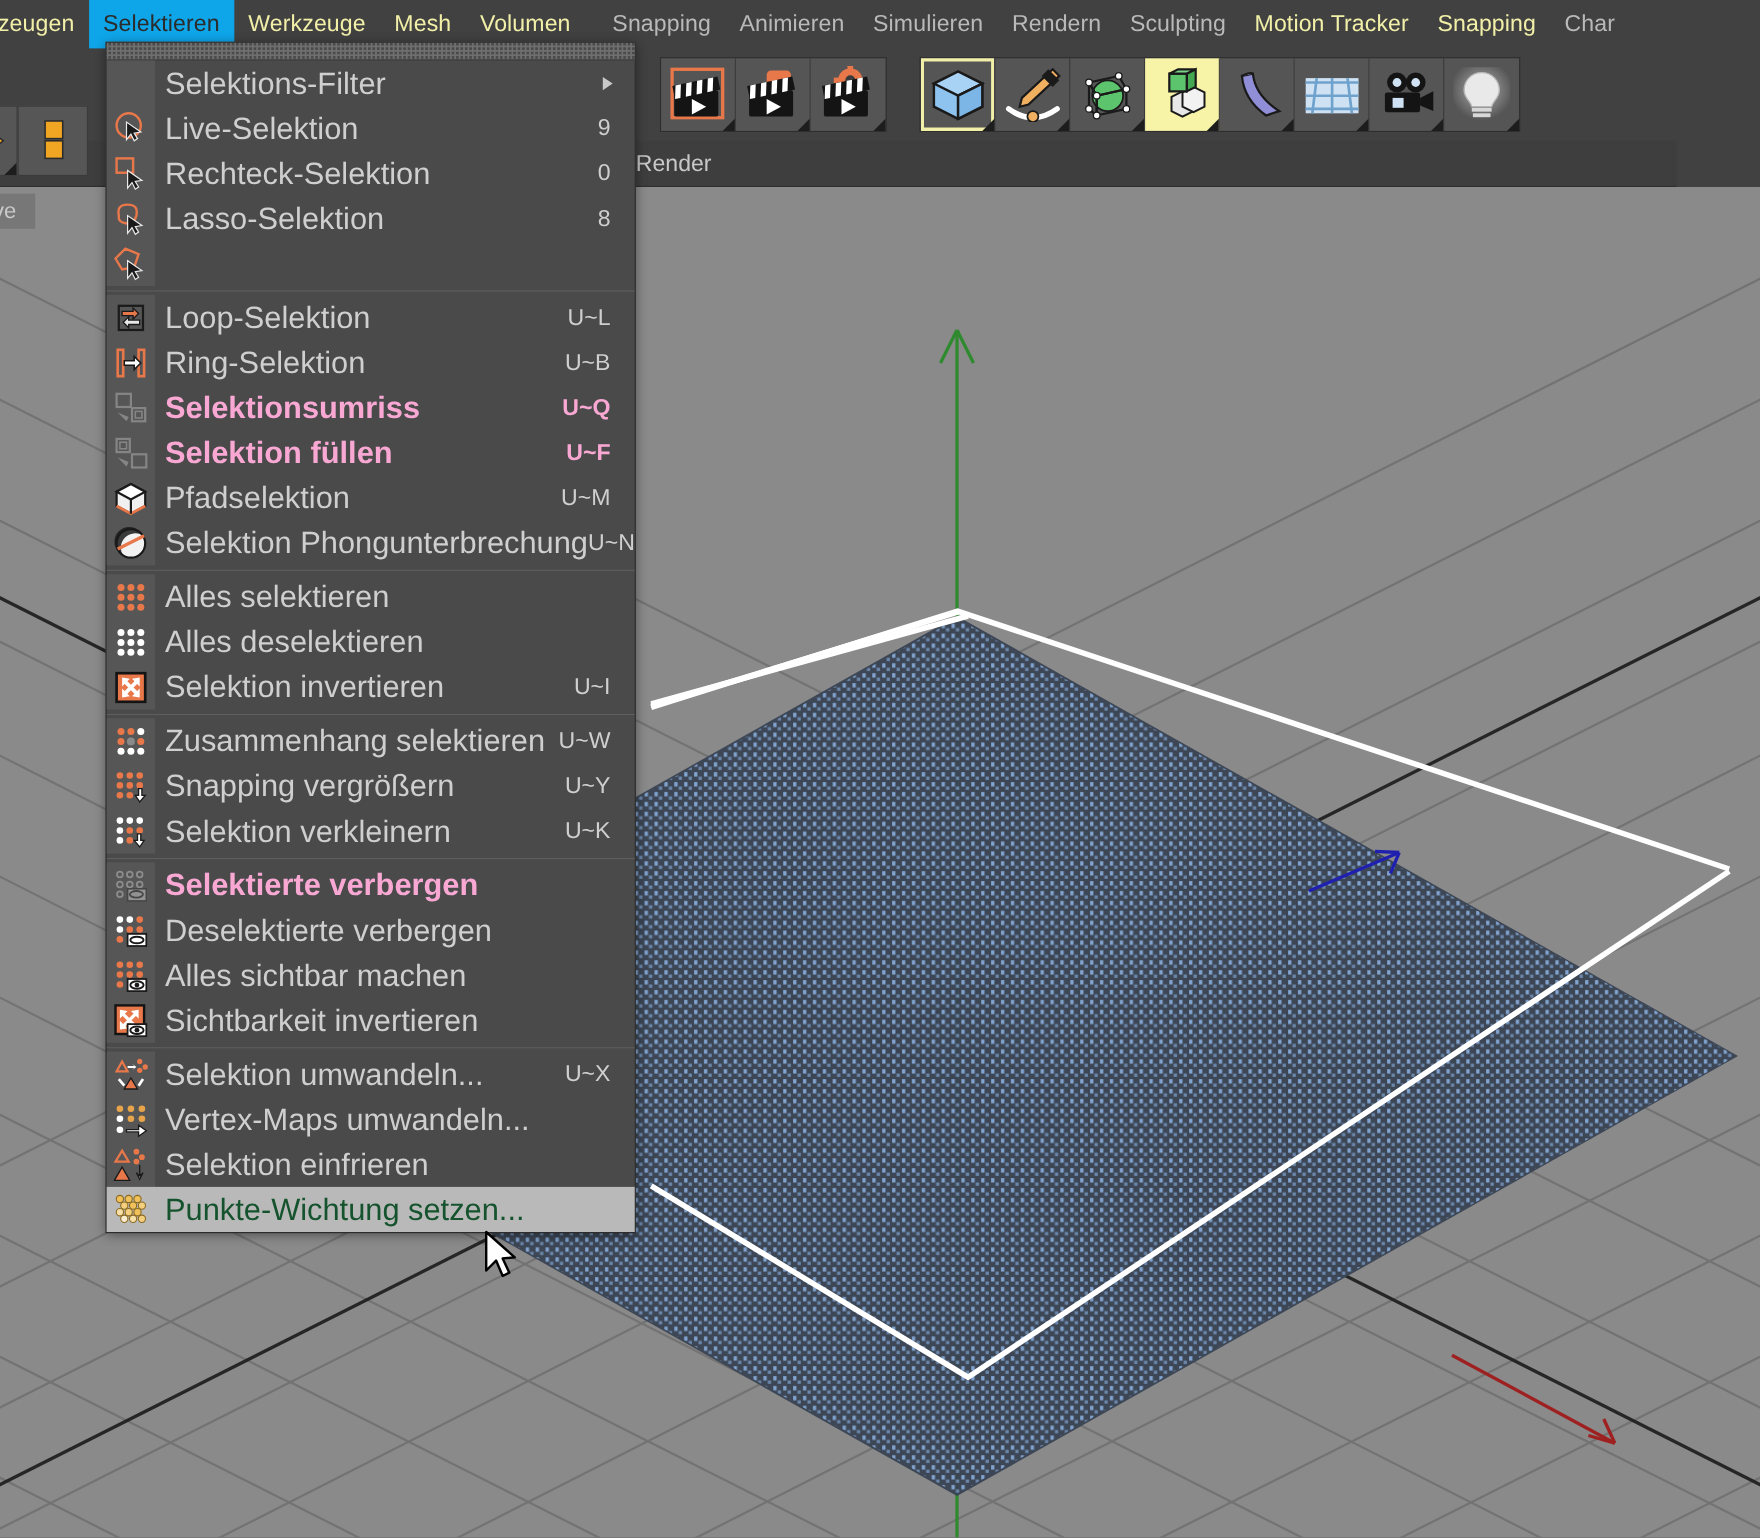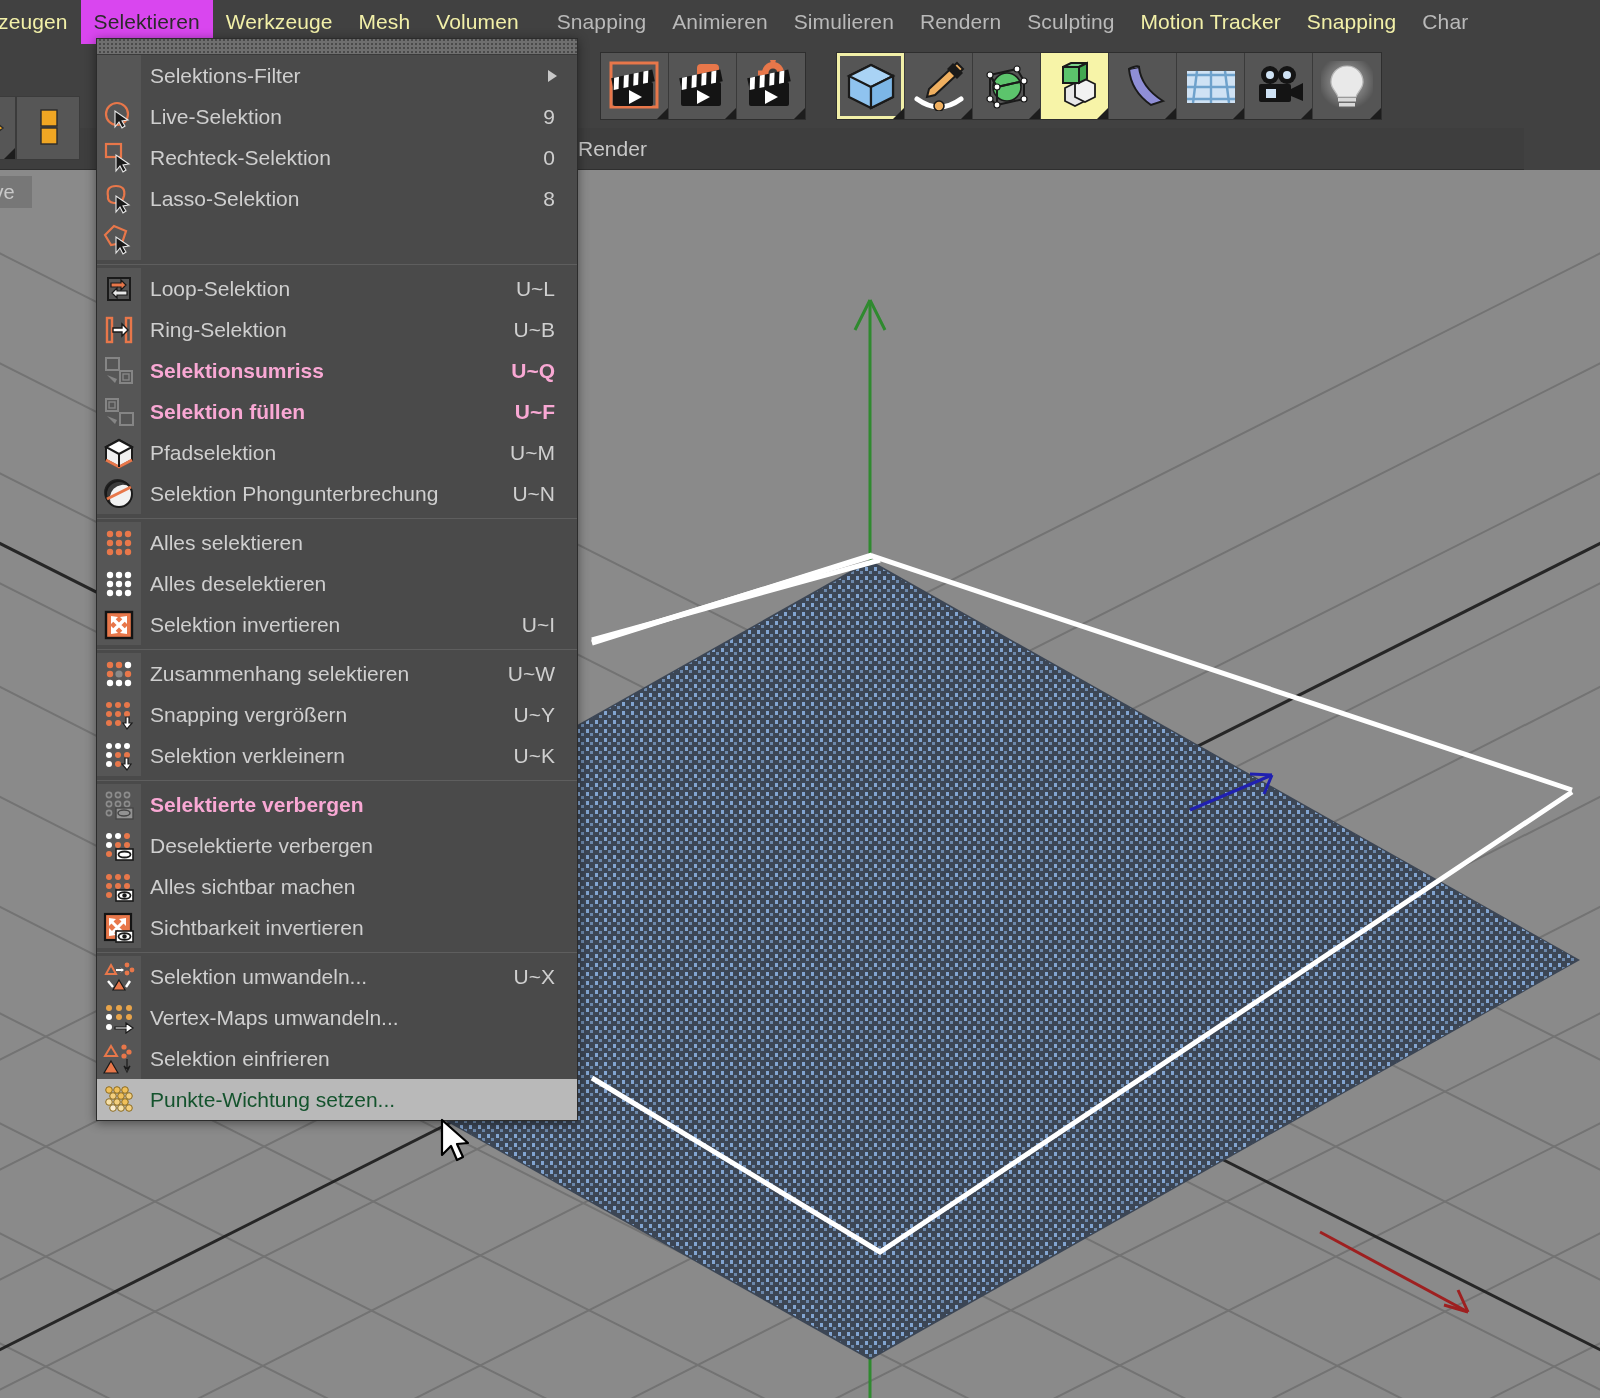--- a/index.html
+++ b/index.html
@@ -26,21 +26,21 @@
     display:flex; align-items:center;
     white-space:nowrap;
     z-index:40;
   }
   .mb-item{
     font-size:21px; letter-spacing:.1px;
     padding:0 13px; height:44px; line-height:44px;
     color:#f2f0a8;
   }
   .mb-item.gray{ color:#b9b9b9; }
-  .mb-item.active{ background:#d946ef; color:#2b2b2b; }
+  .mb-item.active{ background:#0ea5e9; color:#2b2b2b; }
 
   
   #toolbar{
     position:absolute; left:0; top:44px; width:1600px; height:84px;
     background:#414141;
     z-index:30;
   }
   .tb-group{ position:absolute; top:8px; display:flex; height:68px;
     background:#3a3a3a; border:1px solid #2e2e2e; }
   .tb-btn{
@@ -114,21 +114,21 @@
     height:41px;
     cursor:default;
     z-index:1;
   }
   .menu-row .ic{
     width:44px; min-width:44px; height:41px;
     display:flex; align-items:center; justify-content:center;
   }
   .menu-row .lbl{
     flex:1 1 auto;
-    font-size:21px; color:#cfcfcf;
+    font-size:28px; color:#cfcfcf;
     padding-left:9px; white-space:nowrap;
   }
   .menu-row .acc{
     font-size:21px; color:#cfcfcf; padding-right:22px; white-space:nowrap;
   }
   .menu-row.disabled .lbl,
   .menu-row.disabled .acc{ color:#f9a8d4;font-weight:bold; }
   .menu-row.hl{ background:#b9b9b9; }
   .menu-row.hl .lbl, .menu-row.hl .acc{ color:#14532d; }
   .submarker{

